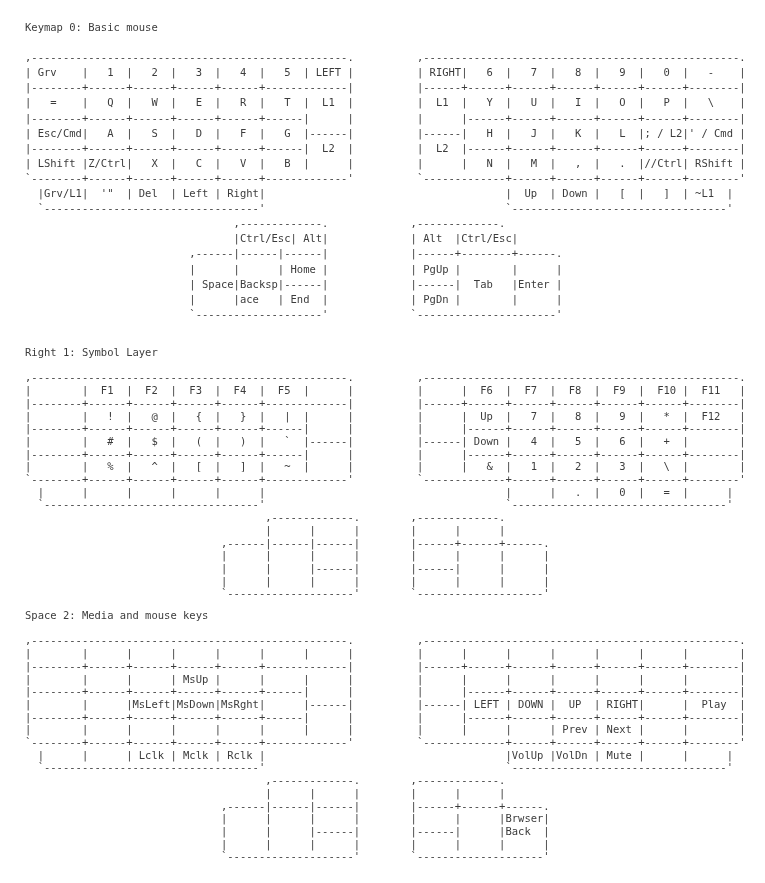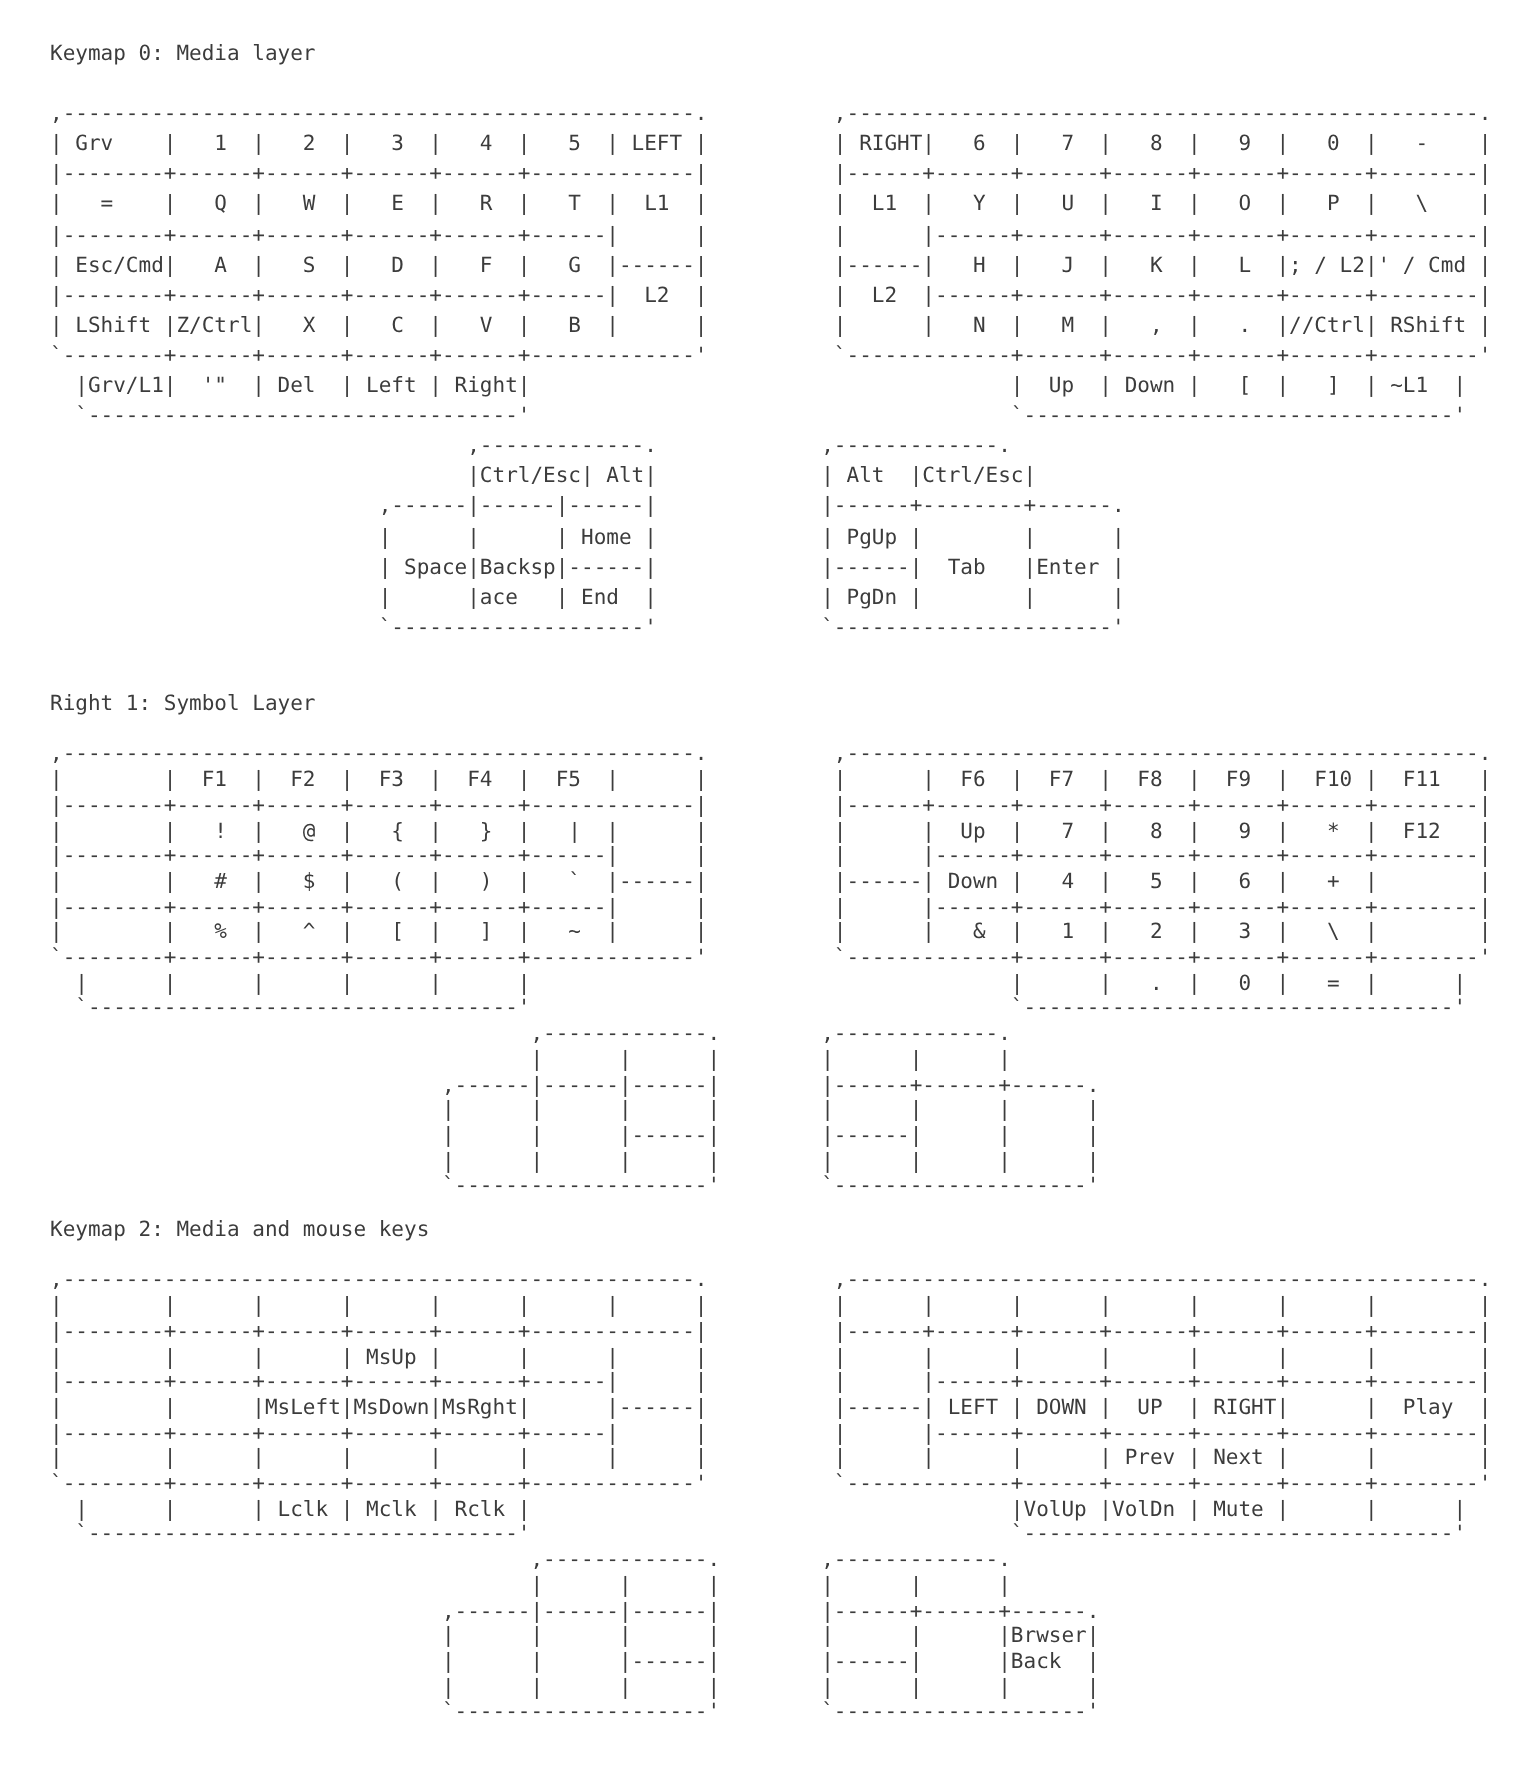--- a/index.html
+++ b/index.html
@@ -28,21 +28,21 @@
   #k1-art   { top: 371.4px; }
   #k2-title { top: 609px; }
   #k2-art   { top: 634.4px; }
 </style>
 </head>
 <body style="background: rgb(255, 255, 255); color: rgb(60, 60, 60);">
 
 <main>
 
   <section>
-    <pre id="k0-title" class="ascii lh-lg">Keymap 0: Media layer</pre>
+    <pre id="k0-title" class="ascii lh-lg">Keymap 0: Basic mouse</pre>
     <pre id="k0-art" class="ascii lh-lg">,--------------------------------------------------.          ,--------------------------------------------------.
 | Grv    |   1  |   2  |   3  |   4  |   5  | LEFT |          | RIGHT|   6  |   7  |   8  |   9  |   0  |   -    |
 |--------+------+------+------+------+-------------|          |------+------+------+------+------+------+--------|
 |   =    |   Q  |   W  |   E  |   R  |   T  |  L1  |          |  L1  |   Y  |   U  |   I  |   O  |   P  |   \    |
 |--------+------+------+------+------+------|      |          |      |------+------+------+------+------+--------|
 | Esc/Cmd|   A  |   S  |   D  |   F  |   G  |------|          |------|   H  |   J  |   K  |   L  |; / L2|' / Cmd |
 |--------+------+------+------+------+------|  L2  |          |  L2  |------+------+------+------+------+--------|
 | LShift |Z/Ctrl|   X  |   C  |   V  |   B  |      |          |      |   N  |   M  |   ,  |   .  |//Ctrl| RShift |
 `--------+------+------+------+------+-------------'          `-------------+------+------+------+------+--------'
   |Grv/L1|  '"  | Del  | Left | Right|                                      |  Up  | Down |   [  |   ]  | ~L1  |
@@ -72,21 +72,21 @@
                                       ,-------------.        ,-------------.
                                       |      |      |        |      |      |
                                ,------|------|------|        |------+------+------.
                                |      |      |      |        |      |      |      |
                                |      |      |------|        |------|      |      |
                                |      |      |      |        |      |      |      |
                                `--------------------'        `--------------------'</pre>
   </section>
 
   <section>
-    <pre id="k2-title" class="ascii lh-sm">Keymap 2: Media and mouse keys</pre>
+    <pre id="k2-title" class="ascii lh-sm">Space 2: Media and mouse keys</pre>
     <pre id="k2-art" class="ascii lh-sm">,--------------------------------------------------.          ,--------------------------------------------------.
 |        |      |      |      |      |      |      |          |      |      |      |      |      |      |        |
 |--------+------+------+------+------+-------------|          |------+------+------+------+------+------+--------|
 |        |      |      | MsUp |      |      |      |          |      |      |      |      |      |      |        |
 |--------+------+------+------+------+------|      |          |      |------+------+------+------+------+--------|
 |        |      |MsLeft|MsDown|MsRght|      |------|          |------| LEFT | DOWN |  UP  | RIGHT|      |  Play  |
 |--------+------+------+------+------+------|      |          |      |------+------+------+------+------+--------|
 |        |      |      |      |      |      |      |          |      |      |      | Prev | Next |      |        |
 `--------+------+------+------+------+-------------'          `-------------+------+------+------+------+--------'
   |      |      | Lclk | Mclk | Rclk |                                      |VolUp |VolDn | Mute |      |      |

